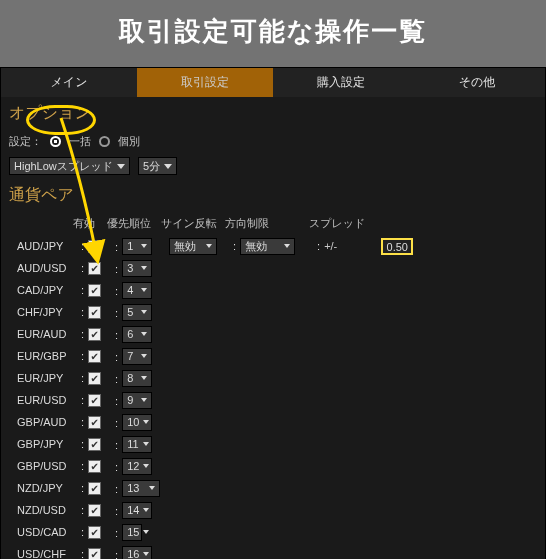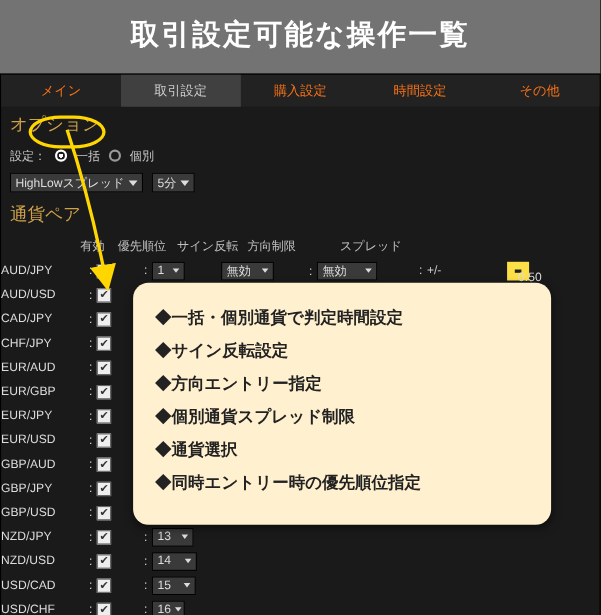--- a/index.html
+++ b/index.html
@@ -1,54 +1,53 @@
 <!DOCTYPE html>
 <html><head>
 <meta charset="utf-8">
 <style>
   * { box-sizing: border-box; margin: 0; padding: 0; }
   body { font-family: "Hiragino Sans", "Meiryo", sans-serif; background: #000; width: 546px; }
   .banner { background: #737373; color: #fff; font-size: 26px; font-weight: 700; text-align: center; padding: 14px 10px 18px; letter-spacing: 2px; }
   .app { background: #1a1a1a; color: #c9c9c9; font-size: 11px; border: 1px solid #000; }
   .tabs { display: flex; background: #222; }
-  .tab { flex: 1; text-align: center; padding: 6px 0; color: #f97316; cursor: pointer; font-size: 12px; }
-  .tab.active { background: #404040; color: #ccc; }
+  .tab { flex: 1; text-align: center; padding: 6px 0; color: #e5e5e5; cursor: pointer; font-size: 12px; }
+  .tab.active { background: #a16207; color: #ccc; }
   .section-label { padding: 6px 8px; color: #cfa24a; font-size: 16px; }
   .settings-row { display: flex; align-items: center; padding: 4px 8px; gap: 8px; }
   .radio { appearance: none; width: 11px; height: 11px; border-radius: 50%; border: 2px solid #999; display: inline-block; vertical-align: middle; }
   .radio.checked { background: radial-gradient(circle,#fff 0 35%, transparent 40%); border-color:#fff; }
   .select { background: #3a3a3a; color: #ddd; font-size: 11px; padding: 1px 4px; border: 1px solid #000; display: inline-flex; align-items: center; gap: 4px; height: 18px; }
   .select .caret { width:0;height:0;border-left:4px solid transparent;border-right:4px solid transparent;border-top:5px solid #ddd; }
   .headers { display: grid; grid-template-columns: 60px 30px 50px 60px 80px 60px 70px 1fr; gap: 4px; padding: 4px 8px; color: #c0c0c0; font-size: 11px; align-items: center; }
-  .row { display: grid; grid-template-columns: 60px 30px 50px 60px 80px 60px 70px 1fr; gap: 20px; padding: 2px 0; align-items: center; height: 22px; }
+  .row { display: grid; grid-template-columns: 60px 30px 50px 60px 80px 60px 70px 1fr; gap: 4px; padding: 2px 16px; align-items: center; height: 22px; }
   .pair { color: #dcdcdc; font-size: 11px; }
   .checkbox { width: 13px; height: 13px; background: #eee; border: 1px solid #666; display: inline-flex; align-items: center; justify-content: center; color: #333; font-size: 10px; }
   .small-select { background: #3a3a3a; color:#ddd; border:1px solid #000; font-size:11px; display:inline-flex; align-items:center; padding:1px 4px; height:17px; justify-content:space-between; }
   .small-select .caret { width:0;height:0;border-left:3px solid transparent;border-right:3px solid transparent;border-top:4px solid #ddd; margin-left:4px; }
-  .num-input { background:#222; border:7px solid #fde047; color:#ddd; width:20px; text-align:right; padding:1px 3px; font-size:11px; height:17px; }
+  .num-input { background:#222; border:2px solid #fde047; color:#ddd; width:32px; text-align:right; padding:1px 3px; font-size:11px; height:17px; }
   .dots { color: #ddd; letter-spacing: 1px; }
   .callout-wrap { position: relative; }
   .callout { position: absolute; top: 22px; left: 120px; width: 380px; background: #fff0cf; border-radius: 14px; padding: 18px 20px 22px; color: #222; font-size: 15px; line-height: 2; box-shadow: 0 3px 8px rgba(0,0,0,0.5); z-index: 50; }
   .callout li { list-style: none; font-weight: 600; }
   svg.arrow { position:absolute; top:-127px; left:40px; z-index:60; pointer-events:none; }
   .ring { position: absolute; top: -130px; left: 25px; width: 70px; height: 30px; border: 3px solid #ffd600; border-radius: 50%/60%; z-index: 55; }
 </style>
 </head>
 <body>
 
 <div class="banner">
   <span>取引設定可能な操作一覧</span>
 </div>
 
 <div class="app">
   <div class="tabs">
     <div class="tab">メイン</div>
     <div class="tab active">取引設定</div>
     <div class="tab">購入設定</div>
-    <div class="tab">時間設定</div>
     <div class="tab">その他</div>
   </div>
 
   <div class="section-label">オプション</div>
 
   <div class="settings-row">
     <span>設定：</span>
     <span class="radio checked"></span>
     <span>一括</span>
     <span class="radio"></span>
@@ -248,34 +247,34 @@
             </span></span>
     <span></span>
     <span></span>
     <span></span>
     <span></span>
     <span></span>
         </div>
         <div class="row">
     <span class="pair">NZD/USD</span>
     <span><span class="dots">:</span> <span class="checkbox">✔</span></span>
-    <span><span class="dots">:</span> <span class="small-select" style="width:41px">
+    <span><span class="dots">:</span> <span class="small-select" style="width:30px">
               <span>14</span>
               <span class="caret"></span>
             </span></span>
     <span></span>
     <span></span>
     <span></span>
     <span></span>
     <span></span>
         </div>
         <div class="row">
     <span class="pair">USD/CAD</span>
     <span><span class="dots">:</span> <span class="checkbox">✔</span></span>
-    <span><span class="dots">:</span> <span class="small-select" style="width:40px">
+    <span><span class="dots">:</span> <span class="small-select" style="width:20px">
               <span>15</span>
               <span class="caret"></span>
             </span></span>
     <span></span>
     <span></span>
     <span></span>
     <span></span>
     <span></span>
         </div>
         <div class="row">
@@ -290,25 +289,15 @@
     <span></span>
     <span></span>
     <span></span>
         </div>
         <div class="row">
 
     <span></span>
         </div>
       </div>
 
-    <div class="callout">
-      <ul>
-        <li>◆一括・個別通貨で判定時間設定</li>
-        <li>◆サイン反転設定</li>
-        <li>◆方向エントリー指定</li>
-        <li>◆個別通貨スプレッド制限</li>
-        <li>◆通貨選択</li>
-        <li>◆同時エントリー時の優先順位指定</li>
-      </ul>
-    </div>
   </div>
 
 </div>
 
 </body></html>

